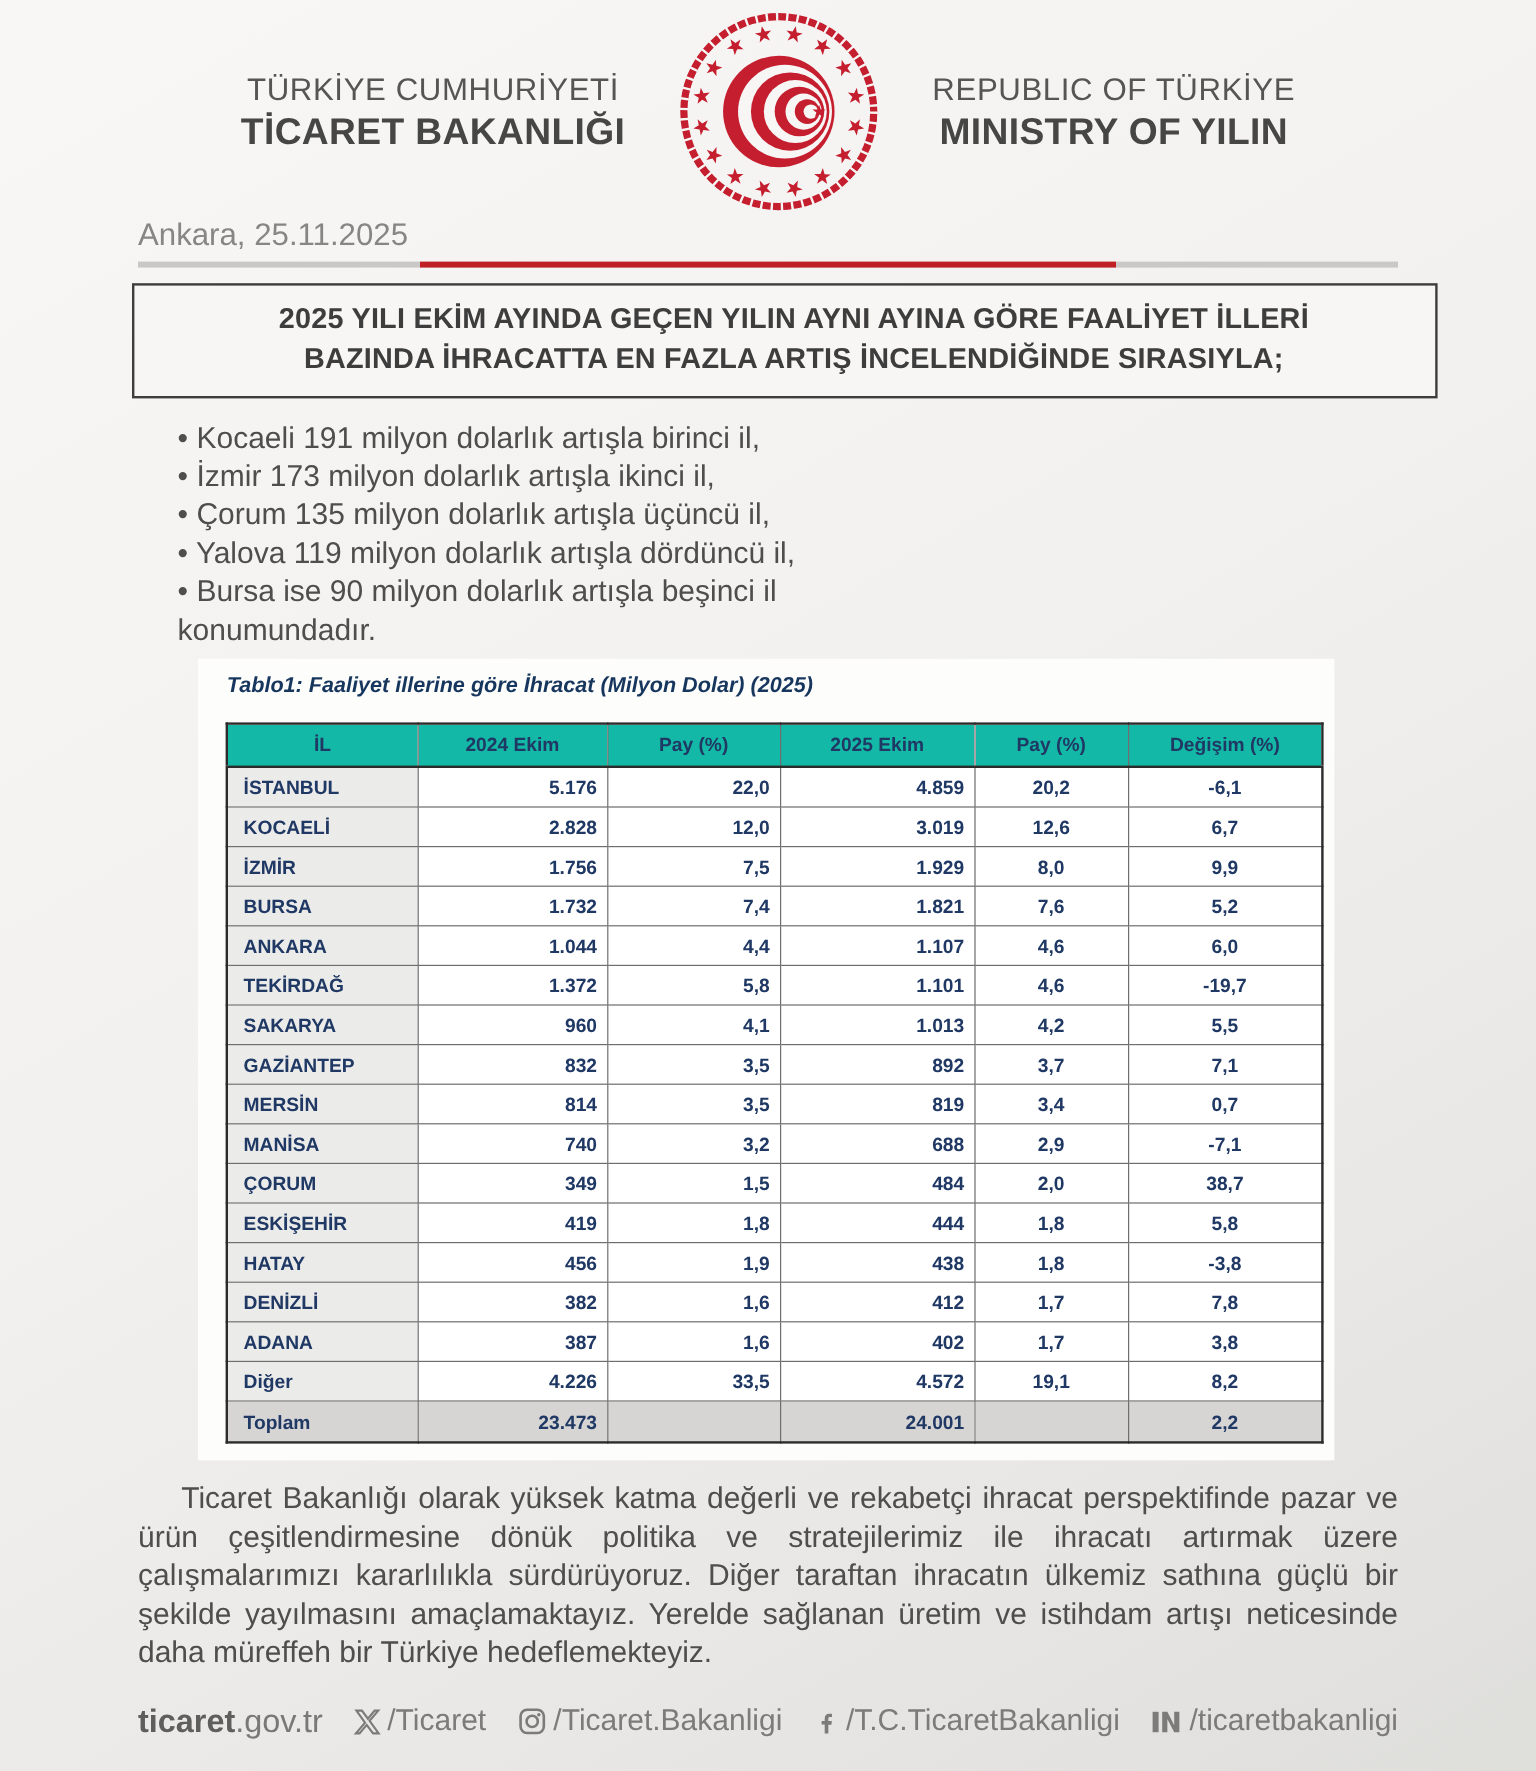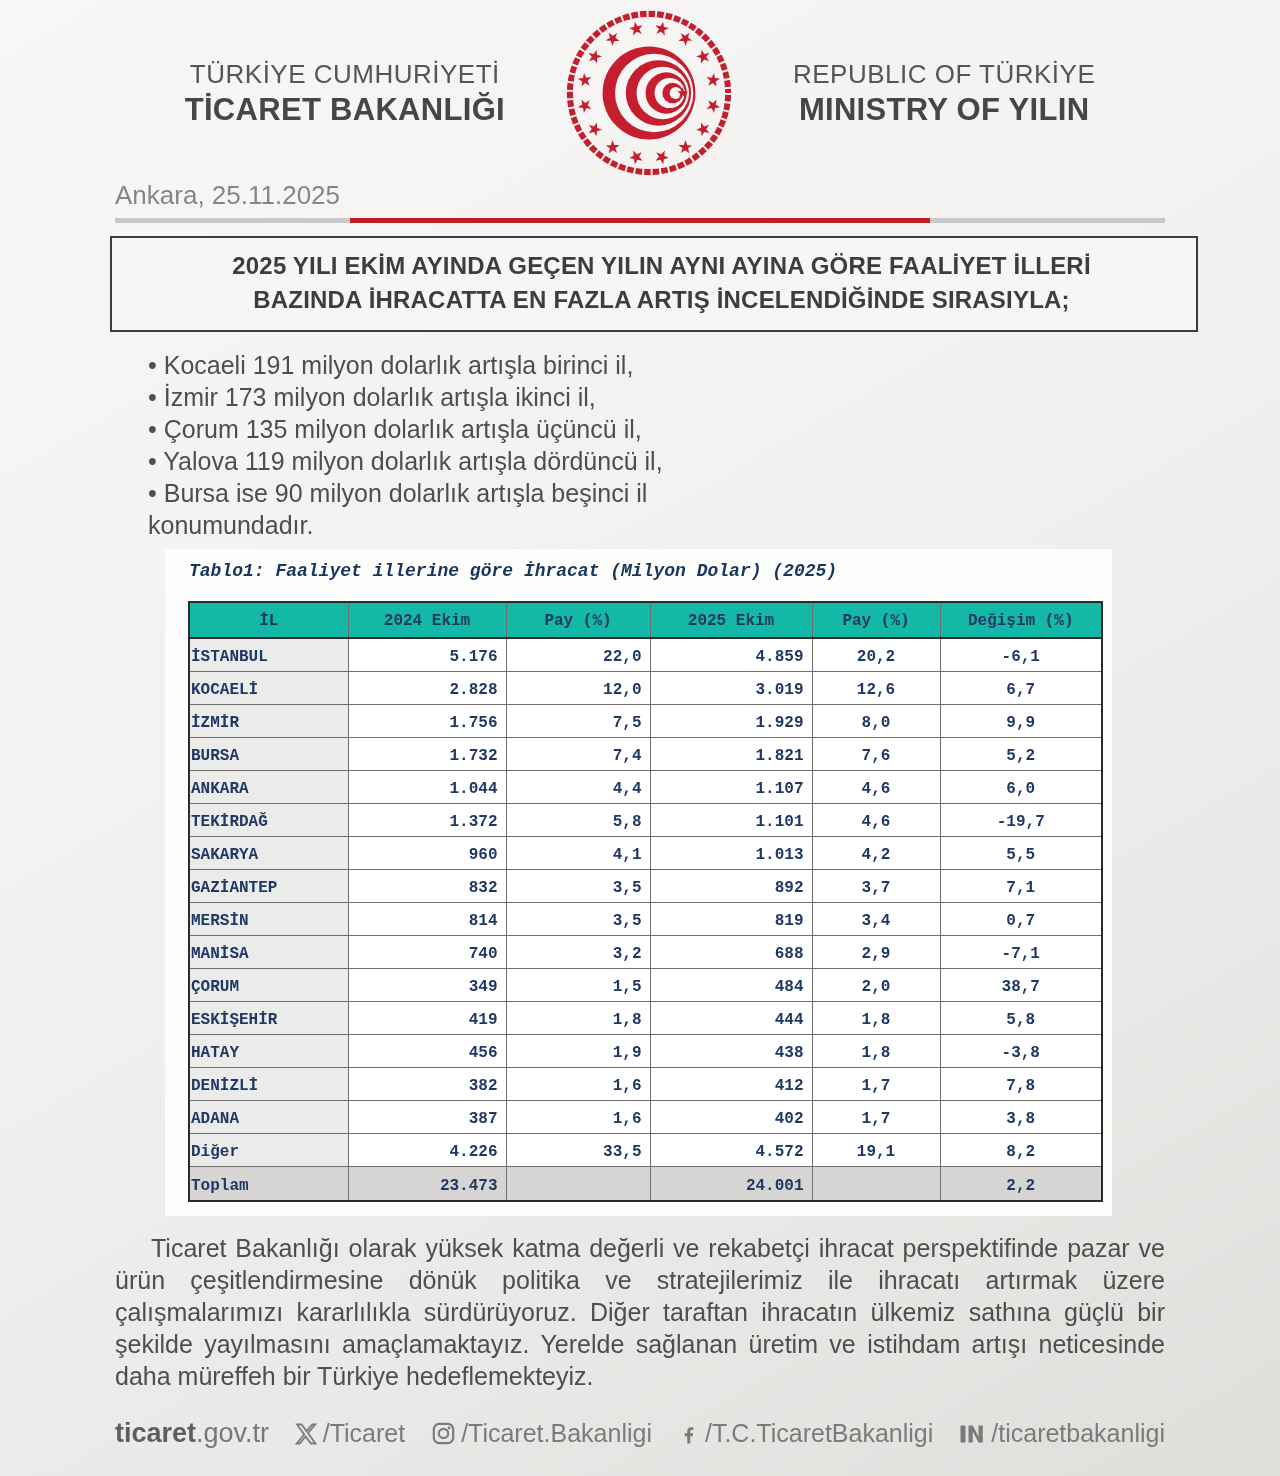--- a/index.html
+++ b/index.html
@@ -4,21 +4,21 @@
 <style>
   * { margin:0; padding:0; box-sizing:border-box; }
   html,body { width:1280px; }
   body { font-family:"Liberation Sans", sans-serif; }
   .page {
     position:relative; width:1280px; height:1476px; overflow:hidden;
     background:linear-gradient(150deg,#f8f7f6 0%,#f2f1ef 45%,#eae8e6 75%,#dededb 100%);
   }
 
   
-  .header { display:flex; justify-content:center; align-items:center; gap:58px; padding-top:8px; height:178px; }
+  .header { display:flex; justify-content:center; align-items:center; gap:42px; padding-top:8px; height:178px; }
   .org { text-align:center; color:#4b4b4b; }
   .org .l1 { font-size:26px; font-weight:400; letter-spacing:.5px; color:#555554; }
   .org .l2 { font-size:31px; font-weight:700; letter-spacing:.3px; color:#464645; margin-top:2px; }
   .logo-wrap { width:172px; height:172px; flex:0 0 auto; }
 
   .dateline { margin:2px 0 0 115px; font-size:26px; color:#878685; }
 
   .divider { display:flex; height:5px; margin:7px 115px 0 115px; }
   .divider .seg-gray { background:#c9c8c7; width:235px; }
   .divider .seg-red  { background:#bf2026; width:580px; }
@@ -32,33 +32,33 @@
   .headline-box .hl { display:block; font-size:24px; font-weight:700; color:#3d3d3d; line-height:34px; letter-spacing:.2px; }
 
   
   .highlights { margin:17px 115px 0 148px; }
   .highlights ul { list-style:none; }
   .highlights li { font-size:25px; line-height:32px; color:#4e4e4e; }
   .highlights li::before { content:"• "; }
   .highlight-tail { font-size:25px; line-height:32px; color:#4e4e4e; }
 
   
-  .table-panel { margin:8px 12px 0 165px; width:947px; background:#fdfdfc; padding:12px 0 14px 0;font-family:Liberation Mono, monospace; }
+  .table-panel { margin:8px 12px 0 165px; width:947px; background:#fdfdfc; padding:12px 0 14px 0; }
   .table-title { margin-left:24px; font-size:18px; font-weight:700; font-style:italic; color:#17365d; }
   table.data { margin:20px 0 0 23px; width:913px; border-collapse:collapse; table-layout:fixed;
                border:2px solid #2b2b2b; }
   col.c1{width:159px} col.c2{width:158px} col.c3{width:144px} col.c4{width:162px} col.c5{width:128px} col.c6{width:162px}
   .data th, .data td {
     border:1px solid #6e6e6e; color:#1f3864; font-weight:700; font-size:16px;
     vertical-align:bottom; overflow:hidden; white-space:nowrap;
   }
   .data thead tr { border-bottom:2px solid #2b2b2b; }
   .data th { height:36px; text-align:center; background:#14b8a6; padding-bottom:7px; }
   .data td { height:33px; padding-bottom:5px; background:#ffffff; }
-  .data td:nth-child(1){ text-align:left; padding-left:1px; background:#ebebea; }
+  .data td:nth-child(1){ text-align:left; padding-left:13px; background:#ebebea; }
   .data td:nth-child(2), .data td:nth-child(3), .data td:nth-child(4){ text-align:right; padding-right:8px; }
   .data td:nth-child(5), .data td:nth-child(6){ text-align:center; }
   .data tr.total td { background:#d6d5d4; height:35px; }
 
   
   .body-paragraph {
     margin:16px 115px 0 115px; text-align:justify; text-indent:36px;
     font-size:25px; line-height:32px; color:#4e4e4e;
   }
 

